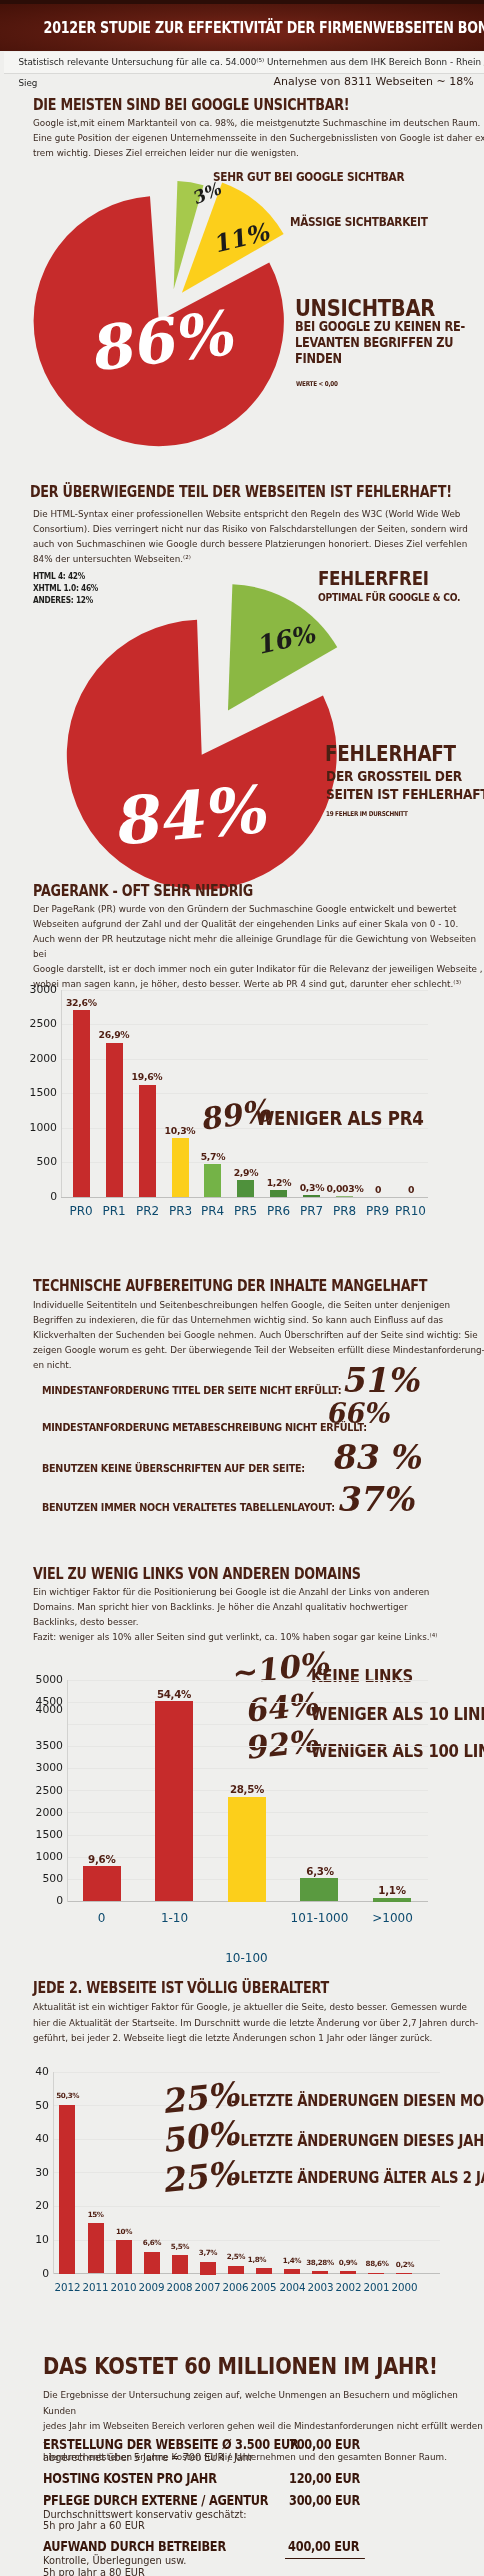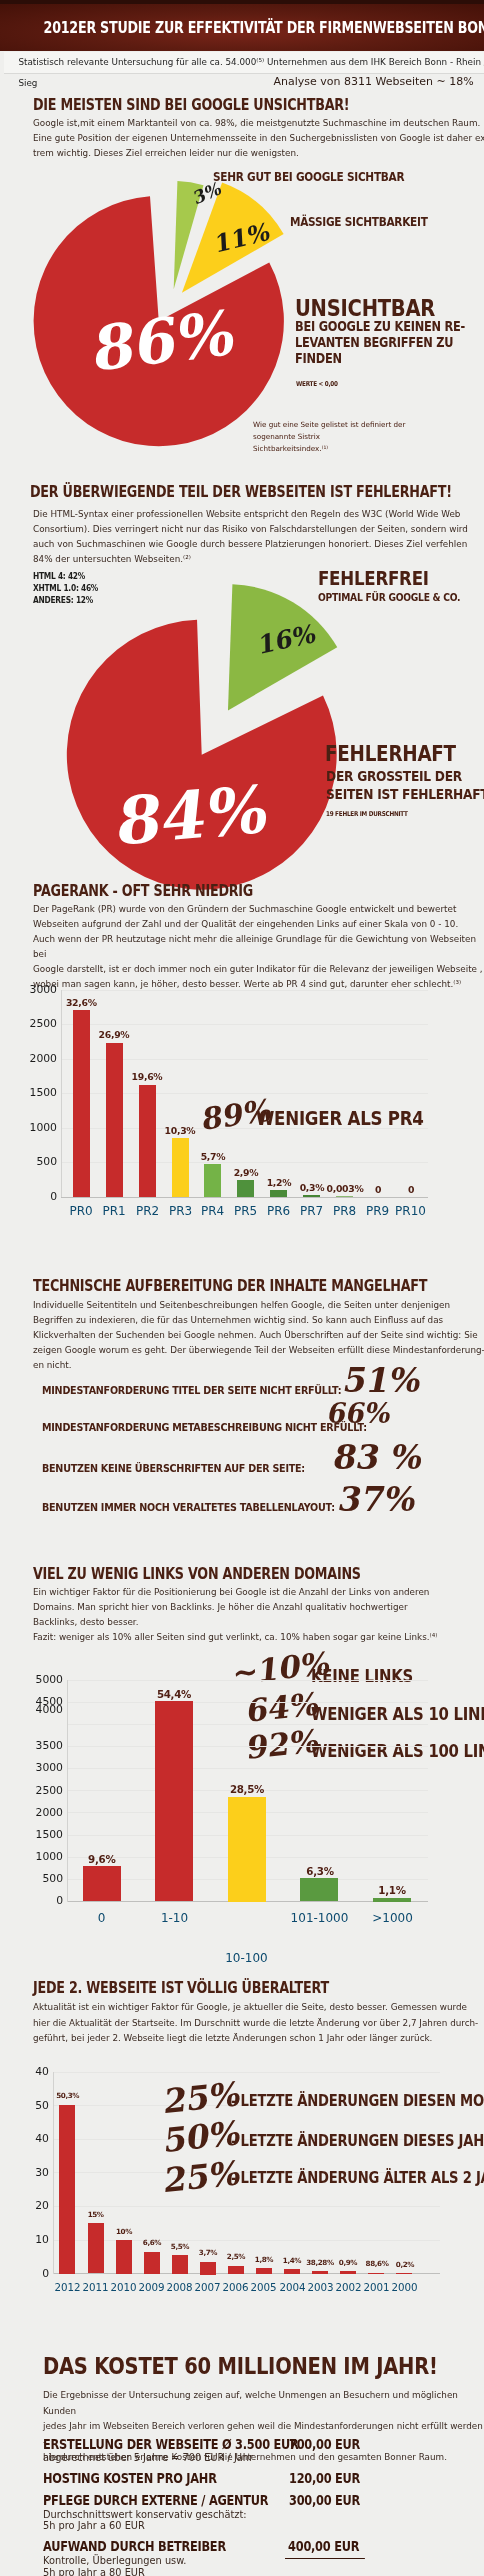--- a/index.html
+++ b/index.html
@@ -66,24 +66,20 @@
   <div class="abs hd cond" style="left:290px;top:214px;font-size:12.4px;">MÄSSIGE SICHTBARKEIT</div>
   <div class="abs script" style="left:214px;top:223px;width:57px;text-align:center;font-size:24px;color:#1c1c1a;transform:rotate(-14deg);">11%</div>
   <div class="abs script" style="left:82px;top:305px;width:165px;text-align:center;font-size:61px;color:#ffffff;transform:rotate(-7deg);">86%</div>
   <div class="abs hd cond" style="left:295px;top:295px;font-size:23px;">UNSICHTBAR</div>
   <div class="abs" style="left:295px;top:319px;">
     <div class="hd cond" style="font-size:13.4px;line-height:16px;">BEI GOOGLE ZU KEINEN RE-</div>
     <div class="hd cond" style="font-size:13.4px;line-height:16px;">LEVANTEN BEGRIFFEN ZU</div>
     <div class="hd cond" style="font-size:13.4px;line-height:16px;">FINDEN</div>
   </div>
   <div class="abs hd cond" style="left:296px;top:380px;font-size:6.7px;">WERTE &lt; 0,00</div>
-  <div class="abs" style="left:253px;top:419px;width:180px;font-size:7.2px;line-height:12px;color:#4a2013;">
-    <div>Wie gut eine Seite gelistet ist definiert der sogenannte Sistrix</div>
-    <div>Sichtbarkeitsindex.⁽¹⁾</div>
-  </div>
 
   <div class="abs hd cond" style="left:30px;top:483px;font-size:15px;">DER ÜBERWIEGENDE TEIL DER WEBSEITEN IST FEHLERHAFT!</div>
   <div class="abs body-text" style="left:33px;top:507px;width:459px;">
     <div>Die HTML-Syntax einer professionellen Website entspricht den Regeln des W3C (World Wide Web</div>
     <div>Consortium). Dies verringert nicht nur das Risiko von Falschdarstellungen der Seiten, sondern wird</div>
     <div>auch von Suchmaschinen wie Google durch bessere Platzierungen honoriert. Dieses Ziel verfehlen</div>
     <div>84% der untersuchten Webseiten.⁽²⁾</div>
   </div>
   <div class="abs" style="left:33px;top:570px;">
     <div class="cond" style="font-size:8.8px;line-height:12px;color:#1d1d1b;">HTML 4:      42%</div>
@@ -273,21 +269,21 @@
       <div class="bar" style="left: 119px; top: 183px; width: 16px; height: 18.5px; background: rgb(198, 43, 43);"></div>
       <div class="blab" style="left: 101px; top: 170px;">5,5%</div>
       <div class="xlab" style="left: 93px;">2008</div>
       <div class="bar" style="left: 147px; top: 190px; width: 16px; height: 12.5px; background: rgb(198, 43, 43);"></div>
       <div class="blab" style="left: 129px; top: 176px;">3,7%</div>
       <div class="xlab" style="left: 121px;">2007</div>
       <div class="bar" style="left: 175px; top: 194px; width: 16px; height: 8.4px; background: rgb(198, 43, 43);"></div>
       <div class="blab" style="left: 157px; top: 180px;">2,5%</div>
       <div class="xlab" style="left: 149px;">2006</div>
       <div class="bar" style="left: 203px; top: 196px; width: 16px; height: 6px; background: rgb(198, 43, 43);"></div>
-      <div class="blab" style="left: 185px; top: 183px;">1,8%</div>
+      <div class="blab" style="left: 178px; top: 183px;">1,8%</div>
       <div class="xlab" style="left: 177px;">2005</div>
       <div class="bar" style="left: 231px; top: 197px; width: 16px; height: 4.7px; background: rgb(198, 43, 43);"></div>
       <div class="blab" style="left: 213px; top: 184px;">1,4%</div>
       <div class="xlab" style="left: 206px;">2004</div>
       <div class="bar" style="left: 259px; top: 199px; width: 16px; height: 2.7px; background: rgb(198, 43, 43);"></div>
       <div class="blab" style="left: 241px; top: 186px;">38,28%</div>
       <div class="xlab" style="left: 234px;">2003</div>
       <div class="bar" style="left: 287px; top: 199px; width: 16px; height: 3px; background: rgb(198, 43, 43);"></div>
       <div class="blab" style="left: 269px; top: 186px;">0,9%</div>
       <div class="xlab" style="left: 262px;">2002</div>

